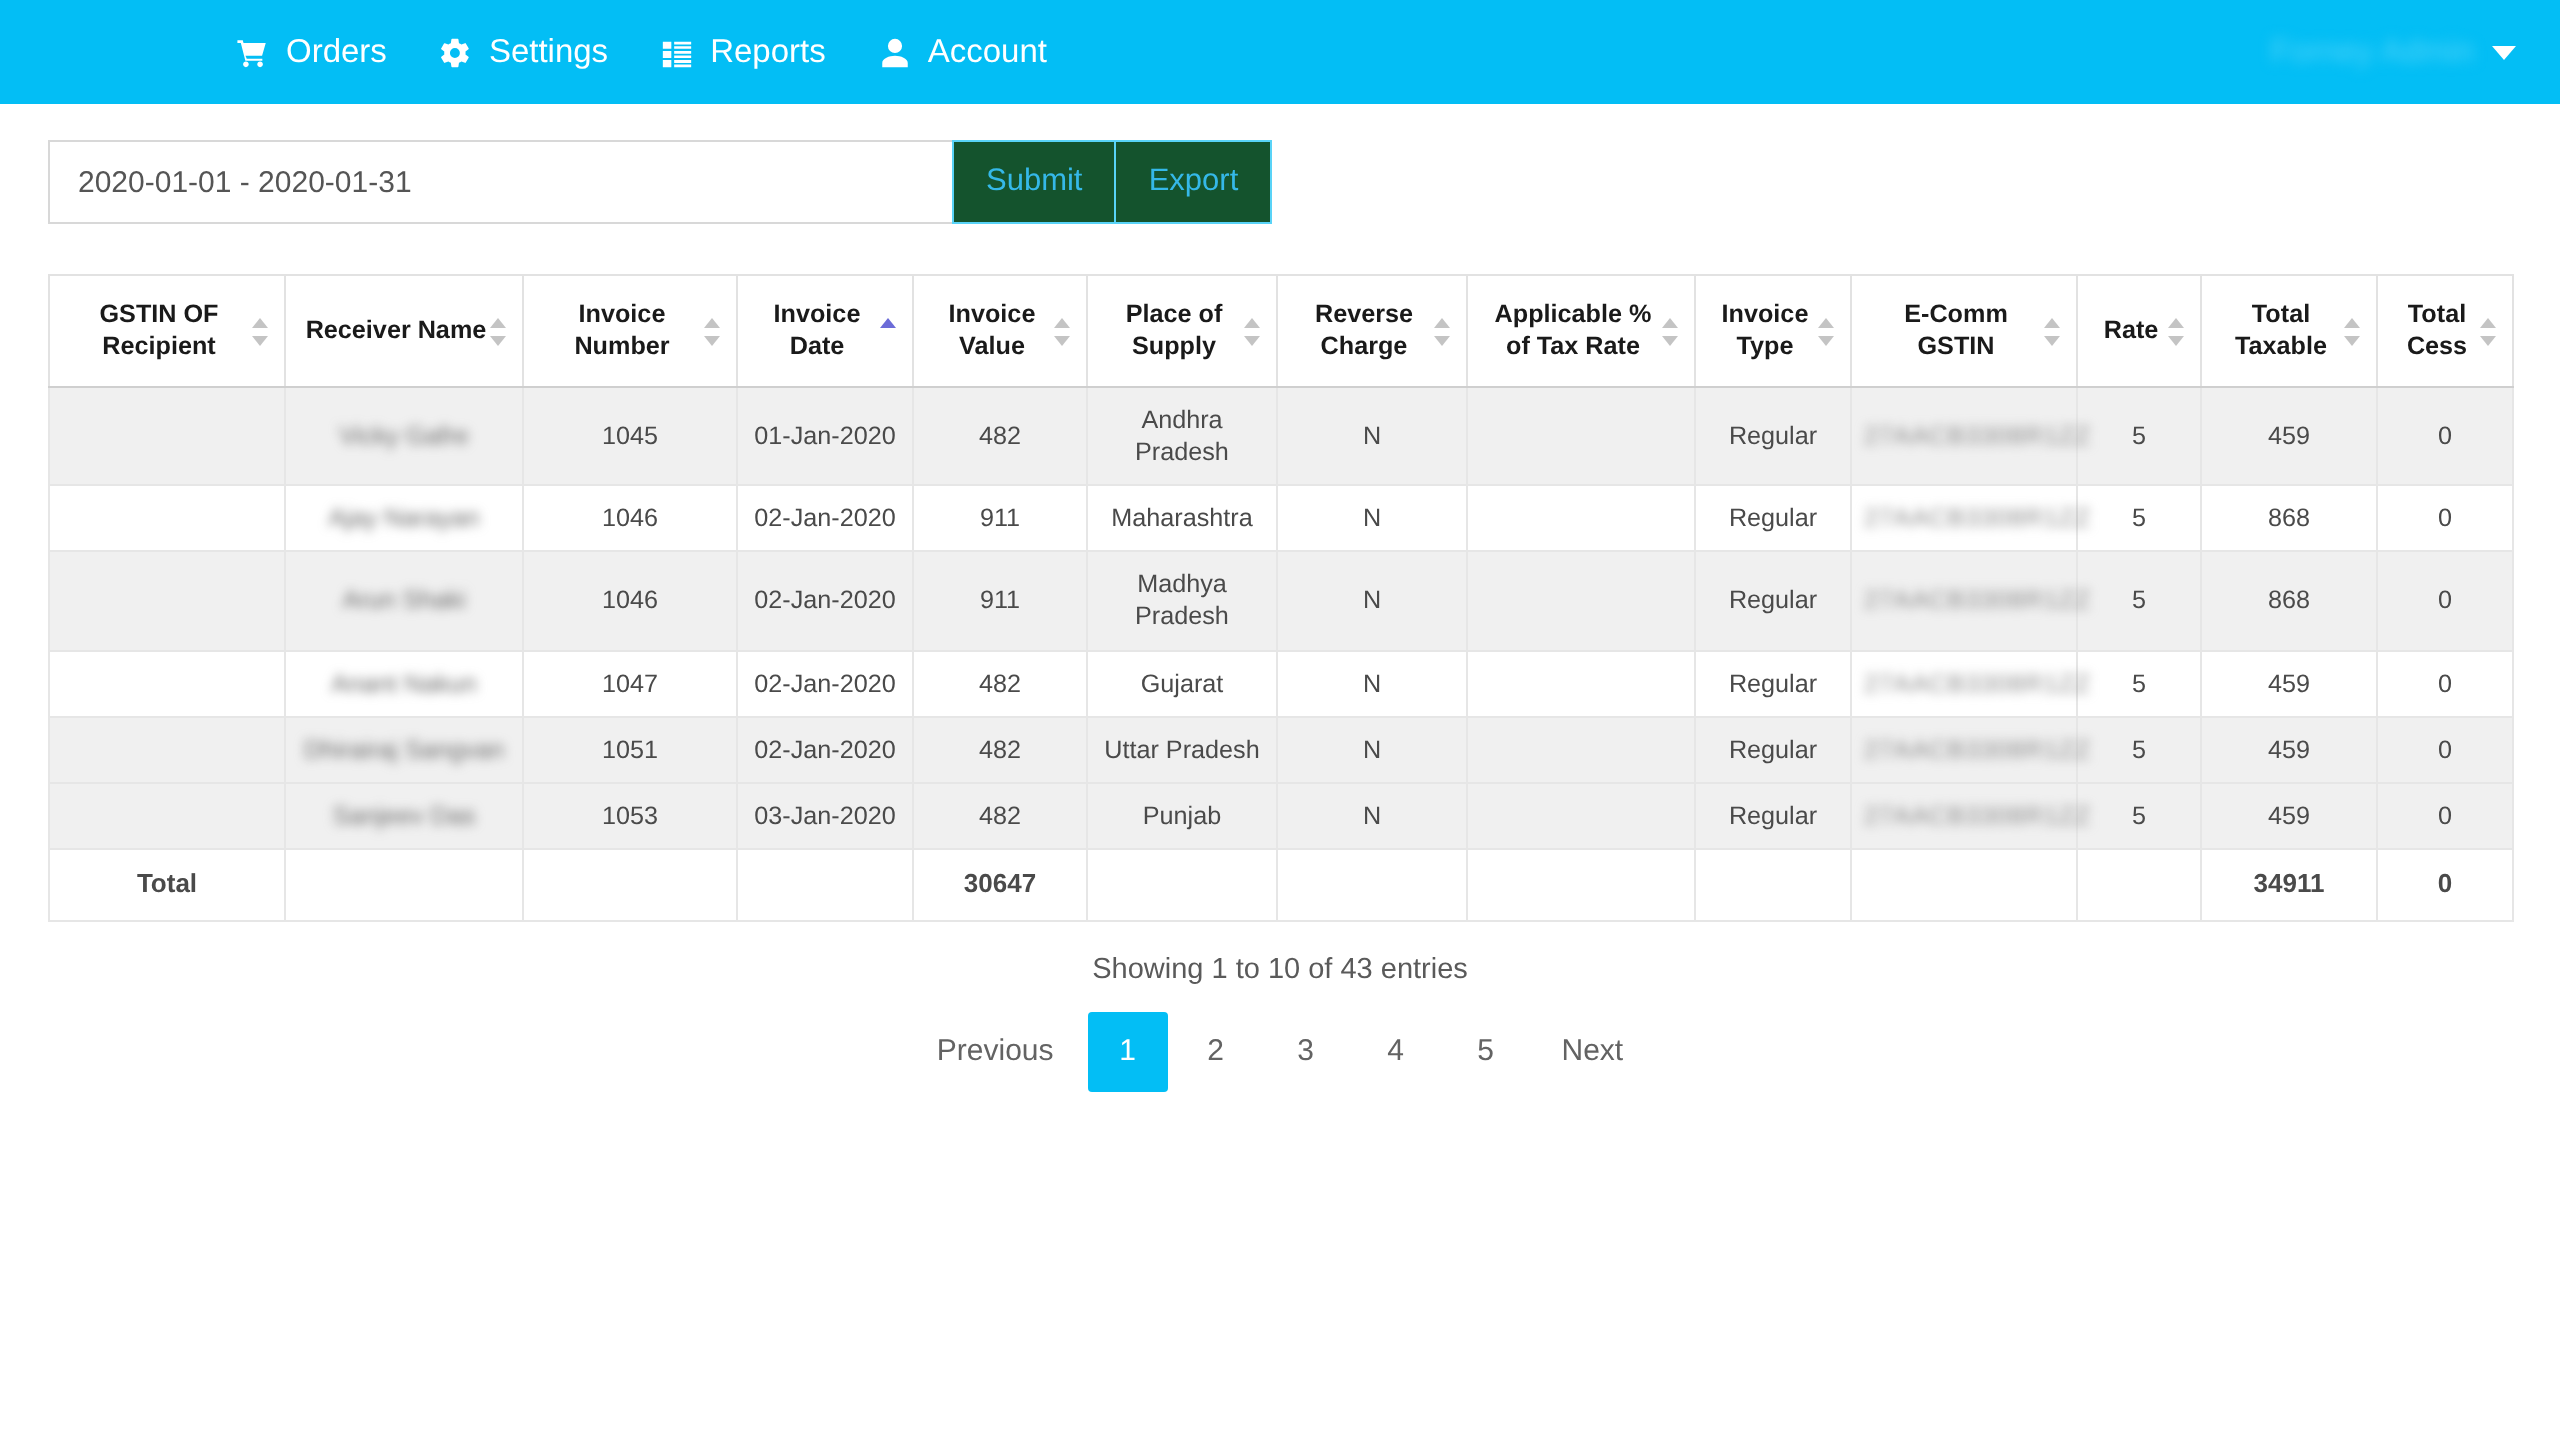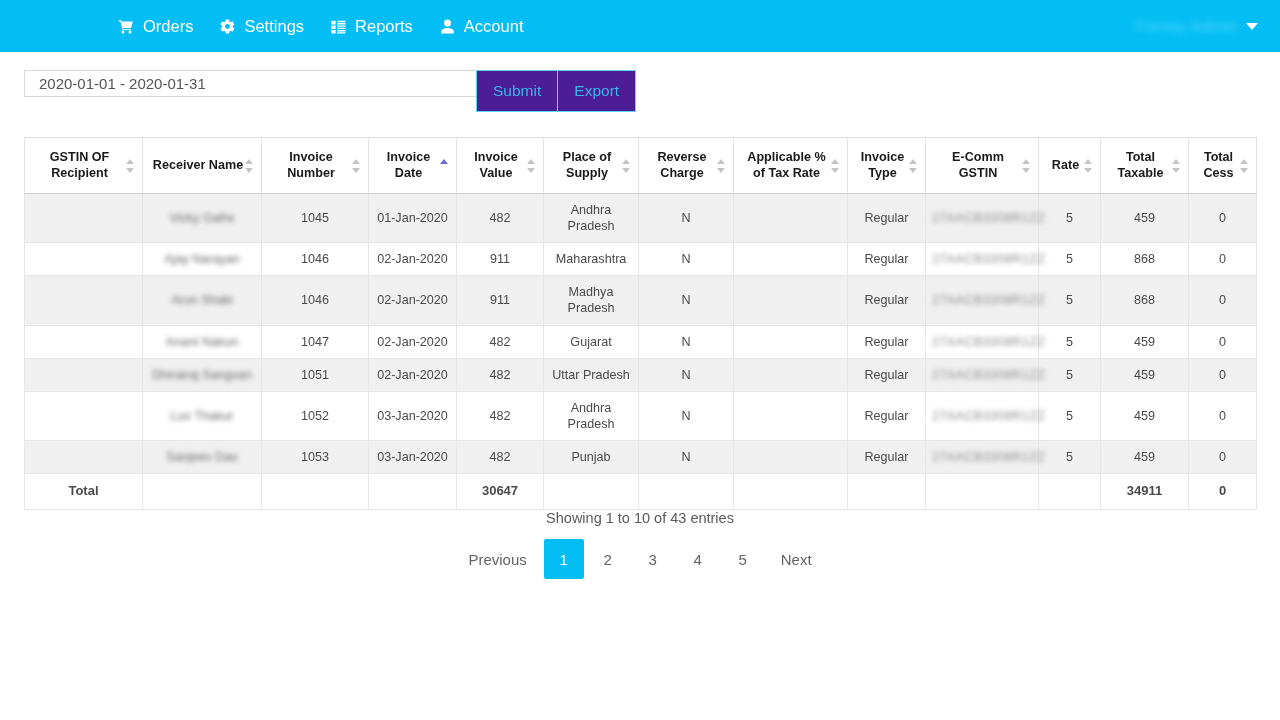--- a/index.html
+++ b/index.html
@@ -67,35 +67,35 @@
 
   
   .filter-bar {
     display: flex;
     align-items: stretch;
     margin: 18px 0 0 24px;
     height: 42px;
   }
   .date-input {
     width: 452px;
-    height: 27px;
+    height: 42px;
     border: 1px solid #d8d8d8;
     border-right: none;
     background: #ffffff;
     font-family: "Liberation Sans", sans-serif;
     font-size: 15px;
     color: #555;
     padding: 0 14px;
     outline: none;
   }
   .btn-outline {
     height: 42px;
     min-width: 78px;
     padding: 0 16px;
-    background: #4c1d95;
+    background: #14532d;
     border: 1px solid #59D3F7;
     color: #35B8E8;
     font-family: "Liberation Sans", sans-serif;
     font-size: 15.5px;
     cursor: pointer;
     line-height: 1;
   }
   .btn-outline + .btn-outline { border-left: none; }
 
   
@@ -171,20 +171,21 @@
     height: 36px;
     font-size: 13px;
   }
   tfoot td.lbl { text-align: center; }
 
   
   .table-info {
     text-align: center;
     font-size: 14.5px;
     color: #5a5a5a;
+    margin-top: 16px;
   }
   .pagination {
     display: flex;
     justify-content: center;
     align-items: flex-end;
     gap: 3px;
     margin-top: 13px;
   }
   .page-btn {
     min-width: 42px;
@@ -405,35 +406,20 @@
           <td>482</td>
           <td>Uttar Pradesh</td>
           <td>N</td>
           <td></td>
           <td>Regular</td>
           <td><span class="blurred gstin">27AACB3308R1ZZ</span></td>
           <td>5</td>
           <td>459</td>
           <td>0</td>
         </tr>
-        <tr class="even">
-          <td></td>
-          <td><span class="blurred">Luv Thakur</span></td>
-          <td>1052</td>
-          <td>03-Jan-2020</td>
-          <td>482</td>
-          <td>Andhra Pradesh</td>
-          <td>N</td>
-          <td></td>
-          <td>Regular</td>
-          <td><span class="blurred gstin">27AACB3308R1ZZ</span></td>
-          <td>5</td>
-          <td>459</td>
-          <td>0</td>
-        </tr>
         <tr class="odd">
           <td></td>
           <td><span class="blurred">Sanjeev Das</span></td>
           <td>1053</td>
           <td>03-Jan-2020</td>
           <td>482</td>
           <td>Punjab</td>
           <td>N</td>
           <td></td>
           <td>Regular</td>

